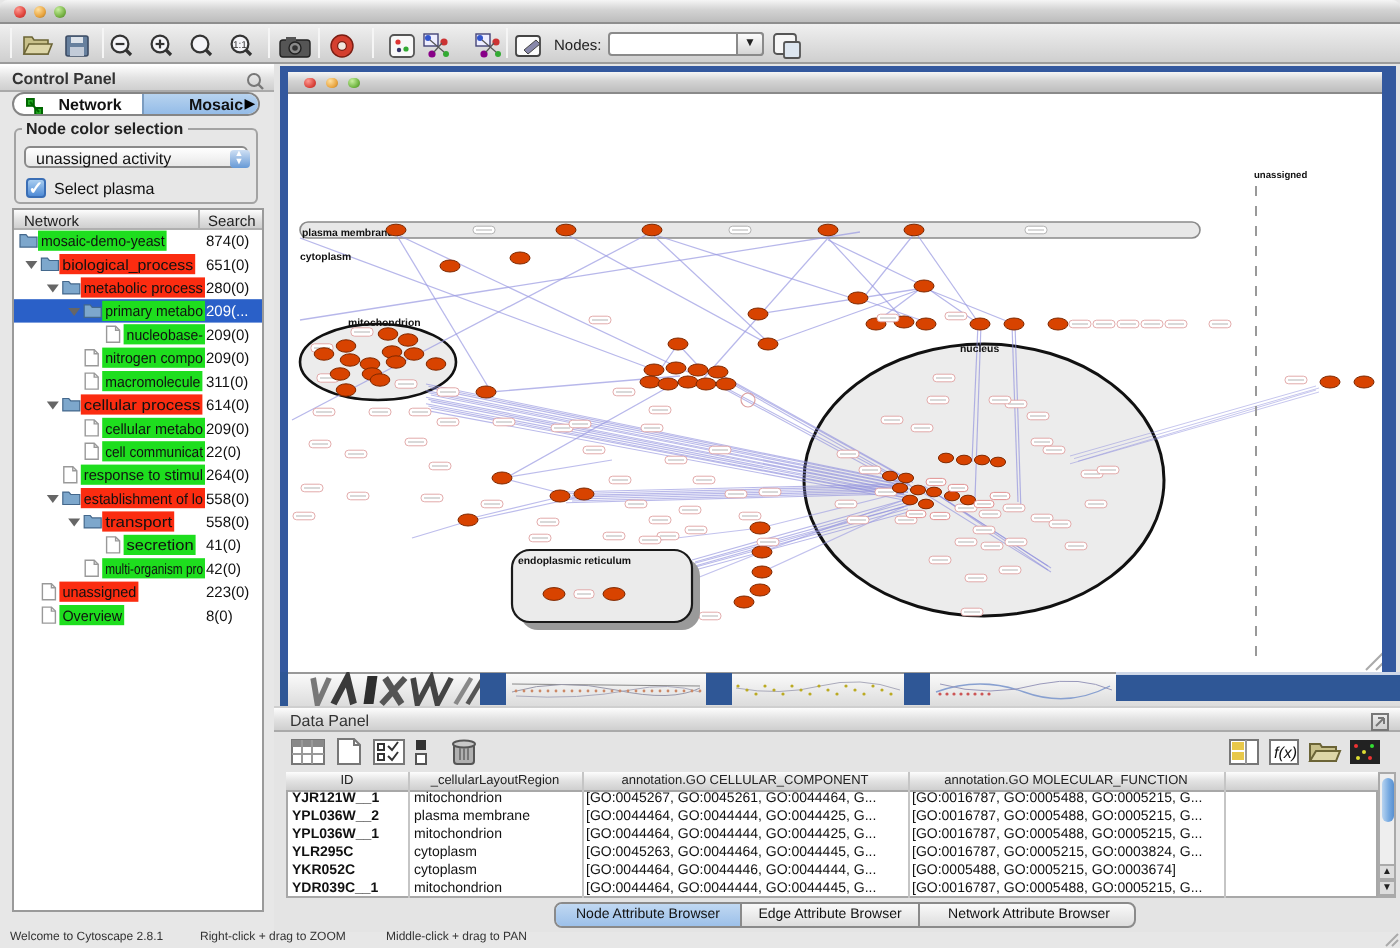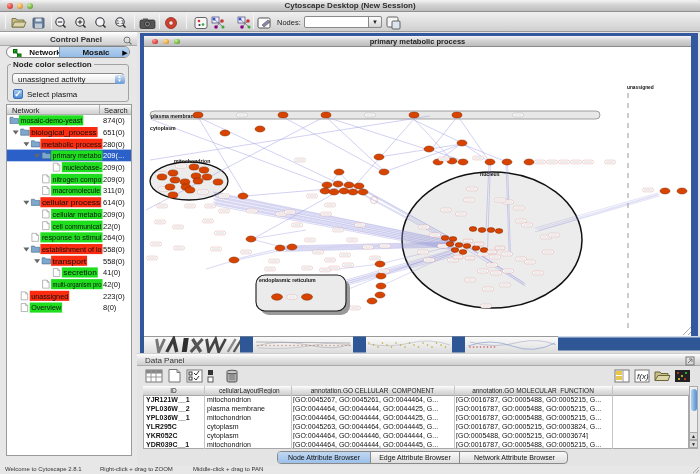--- a/index.html
+++ b/index.html
@@ -5,21 +5,20 @@
 body{font-family:"Liberation Sans",sans-serif;background:#e7e7e7;position:relative;}
 .abs{position:absolute;}
 .grad-title{background:linear-gradient(#f5f5f5,#d3d3d3 45%,#bdbdbd);}
 .grad-bar{background:linear-gradient(#fdfdfd,#e2e2e2 50%,#cfcfcf);}
 </style></head><body>
 
 <div class="abs grad-title" style="left:0;top:0;width:700px;height:12px;border-bottom:1px solid #8e8e8e;border-radius:4px 4px 0 0;">
 <div class="abs" style="left:7px;top:3px;width:6px;height:6px;border-radius:50%;background:radial-gradient(circle at 35% 30%,#ff9a92,#e0443c 60%,#a33);"></div>
 <div class="abs" style="left:17px;top:3px;width:6px;height:6px;border-radius:50%;background:radial-gradient(circle at 35% 30%,#ffe0a0,#e8a33d 60%,#976f2e);"></div>
 <div class="abs" style="left:27px;top:3px;width:6px;height:6px;border-radius:50%;background:radial-gradient(circle at 35% 30%,#c8f0a0,#77b344 60%,#4a7a28);"></div>
-<div class="abs" style="left:0;top:1px;width:700px;text-align:center;font-size:8px;font-weight:bold;color:#2d2d2d;">Cytoscape Desktop (New Session)</div>
 </div>
 
 <div class="abs" style="left:0;top:12px;width:700px;height:20px;background:linear-gradient(#f0f0f0,#d9d9d9 70%,#cfcfcf);border-bottom:1px solid #9b9b9b;">
 <div class="abs" style="left:5px;top:2px;width:1px;height:15px;background:#b5b5b5;border-right:1px solid #f5f5f5;"></div>
 <div class="abs" style="left:51px;top:2px;width:1px;height:15px;background:#b5b5b5;border-right:1px solid #f5f5f5;"></div>
 <div class="abs" style="left:134px;top:2px;width:1px;height:15px;background:#b5b5b5;border-right:1px solid #f5f5f5;"></div>
 <div class="abs" style="left:159px;top:2px;width:1px;height:15px;background:#b5b5b5;border-right:1px solid #f5f5f5;"></div>
 <div class="abs" style="left:186px;top:2px;width:1px;height:15px;background:#b5b5b5;border-right:1px solid #f5f5f5;"></div>
 <div class="abs" style="left:253px;top:2px;width:1px;height:15px;background:#b5b5b5;border-right:1px solid #f5f5f5;"></div>
 <svg class="abs" style="left:0;top:0;" width="700" height="20">
@@ -70,34 +69,34 @@
 <div class="abs" style="left:277px;top:6px;font-size:7.5px;color:#222;">Nodes:</div>
 <div class="abs" style="left:304px;top:4px;width:78px;height:12px;background:#fff;border:1px solid #8a8a8a;border-radius:2px;"></div>
 <div class="abs" style="left:368px;top:4px;width:14px;height:12px;background:linear-gradient(#fdfdfd,#d5d5d5);border:1px solid #8a8a8a;border-radius:0 2px 2px 0;font-size:6px;text-align:center;line-height:11px;color:#222;">▼</div>
 <svg class="abs" style="left:386px;top:4px;" width="16" height="14">
       <rect x="1" y="1" width="11" height="10" rx="1.5" fill="#f6f6f6" stroke="#555" stroke-width="0.9"></rect>
       <rect x="6" y="5" width="8" height="8" rx="1" fill="#dde6f0" stroke="#555" stroke-width="0.9"></rect>
     </svg>
 </div>
 <div class="abs" style="left:0;top:32px;width:137px;height:434px;background:#e7e7e7;">
 <div class="abs grad-bar" style="left:0;top:0;width:137px;height:14px;border-bottom:1px solid #aaa;border-top:1px solid #fff;">
-      <div class="abs" style="left:6px;top:2px;font-size:8px;font-weight:bold;color:#333;margin-left:44px;">Control Panel</div>
+      <div class="abs" style="left:6px;top:2px;font-size:8px;font-weight:bold;color:#333;">Control Panel</div>
       <svg class="abs" style="left:122px;top:2px;" width="11" height="11">
         <circle cx="5" cy="5" r="3" fill="none" stroke="#777" stroke-width="1"></circle>
         <line x1="7" y1="7" x2="9.5" y2="9.5" stroke="#777" stroke-width="1.2"></line>
       </svg>
     </div>
 <div class="abs" style="left:6px;top:14px;width:124px;height:12px;background:#fff;border:1px solid #858585;border-radius:6px;overflow:hidden;">
       <svg class="abs" style="left:6px;top:2px" width="9" height="9">
         <rect x="0.5" y="0.5" width="3.4" height="3.4" fill="#2a2" stroke="#060"></rect>
         <rect x="4.6" y="5" width="3.4" height="3.4" fill="#2a2" stroke="#060"></rect>
         <line x1="2" y1="2" x2="6.5" y2="7" stroke="#060"></line>
       </svg>
       <div class="abs" style="left:15px;top:0;width:46px;height:12px;font-size:8px;font-weight:bold;color:#111;line-height:11px;text-align:center;">Network</div>
-      <div class="abs" style="left:52px;top:0;width:74px;height:12px;background:linear-gradient(#b7d3ef,#8db7e6);border-left:1px solid #7b9cc0;border-right:1px solid #7b9cc0;font-size:8px;font-weight:bold;color:#111;line-height:11px;text-align:center;">Mosaic</div>
+      <div class="abs" style="left:64px;top:0;width:74px;height:12px;background:linear-gradient(#b7d3ef,#8db7e6);border-left:1px solid #7b9cc0;border-right:1px solid #7b9cc0;font-size:8px;font-weight:bold;color:#111;line-height:11px;text-align:center;">Mosaic</div>
       <div class="abs" style="left:112px;top:0;width:12px;height:12px;font-size:7px;line-height:11px;text-align:center;color:#000;">▶</div>
     </div>
 <div class="abs" style="left:7px;top:32px;width:122px;height:38px;border:1px solid #a3a3a3;border-radius:3px;"></div>
 <div class="abs" style="left:11px;top:28px;background:#e7e7e7;padding:0 2px;font-size:8px;font-weight:bold;color:#222;text-align:center;">Node color selection</div>
 <div class="abs" style="left:12px;top:41px;width:112px;height:11px;background:linear-gradient(#fff,#e8e8e8);border:1px solid #8a8a8a;border-radius:3px;">
       <div class="abs" style="left:5px;top:1px;font-size:8px;color:#111;">unassigned activity</div>
       <div class="abs" style="left:101px;top:0px;width:10px;height:9.5px;background:linear-gradient(#cfe0f4,#6699d6);border-radius:2px;margin:0.5px;">
         <div style="font-size:4.5px;line-height:4.8px;text-align:center;color:#fff;">▲</div>
         <div style="font-size:4.5px;line-height:4px;text-align:center;color:#fff;">▼</div>
       </div>
@@ -200,21 +199,20 @@
 <text x="96" y="196.3" font-size="7.5" fill="#111">8(0)</text>
 </svg>
 <div class="abs" style="left:137px;top:32px;width:563px;height:321px;background:#e4e4e4;"></div>
 <div class="abs" style="left:140px;top:33px;width:558px;height:3px;background:#33589e;"></div>
 <div class="abs" style="left:140px;top:33px;width:4px;height:303px;background:#33589e;"></div>
 <div class="abs" style="left:691px;top:33px;width:7px;height:303px;background:#33589e;"></div>
 <div class="abs grad-title" style="left:144px;top:36px;width:547px;height:11px;border-bottom:1px solid #8a8a8a;">
     <div class="abs" style="left:8px;top:2.5px;width:5.5px;height:5.5px;border-radius:50%;background:radial-gradient(circle at 35% 30%,#ff9a92,#d84038 65%,#a33);"></div>
     <div class="abs" style="left:19px;top:2.5px;width:5.5px;height:5.5px;border-radius:50%;background:radial-gradient(circle at 35% 30%,#ffe0a0,#e8a33d 65%,#976f2e);"></div>
     <div class="abs" style="left:30px;top:2.5px;width:5.5px;height:5.5px;border-radius:50%;background:radial-gradient(circle at 35% 30%,#c8f0a0,#6cb33e 65%,#4a7a28);"></div>
-    <div class="abs" style="left:0;top:1px;width:547px;text-align:center;font-size:7.5px;font-weight:bold;color:#222;">primary metabolic process</div>
   </div>
 <div class="abs" style="left:144px;top:47px;width:547px;height:289px;background:#fff;"></div>
 <svg class="abs" style="left:144px;top:47px;" width="547" height="289">
 <style>text{font-family:"Liberation Sans",sans-serif;}</style>
 <rect x="6" y="64" width="450" height="8" rx="4" fill="#e8e8e8" stroke="#8a8a8a" stroke-width="0.8"></rect>
 <ellipse cx="348" cy="193" rx="90" ry="68" fill="#ececec" stroke="#111" stroke-width="1.5"></ellipse>
 <ellipse cx="45" cy="134" rx="39" ry="19" fill="#ececec" stroke="#111" stroke-width="1.3"></ellipse>
 <line x1="69.0" y1="145.0" x2="308.0" y2="194.0" stroke="#8f8fdd" stroke-width="0.55" opacity="0.62"></line>
 <line x1="70.2" y1="146.1" x2="310.0" y2="194.8" stroke="#8f8fdd" stroke-width="0.55" opacity="0.62"></line>
 <line x1="71.4" y1="147.2" x2="308.0" y2="195.5" stroke="#8f8fdd" stroke-width="0.55" opacity="0.62"></line>

